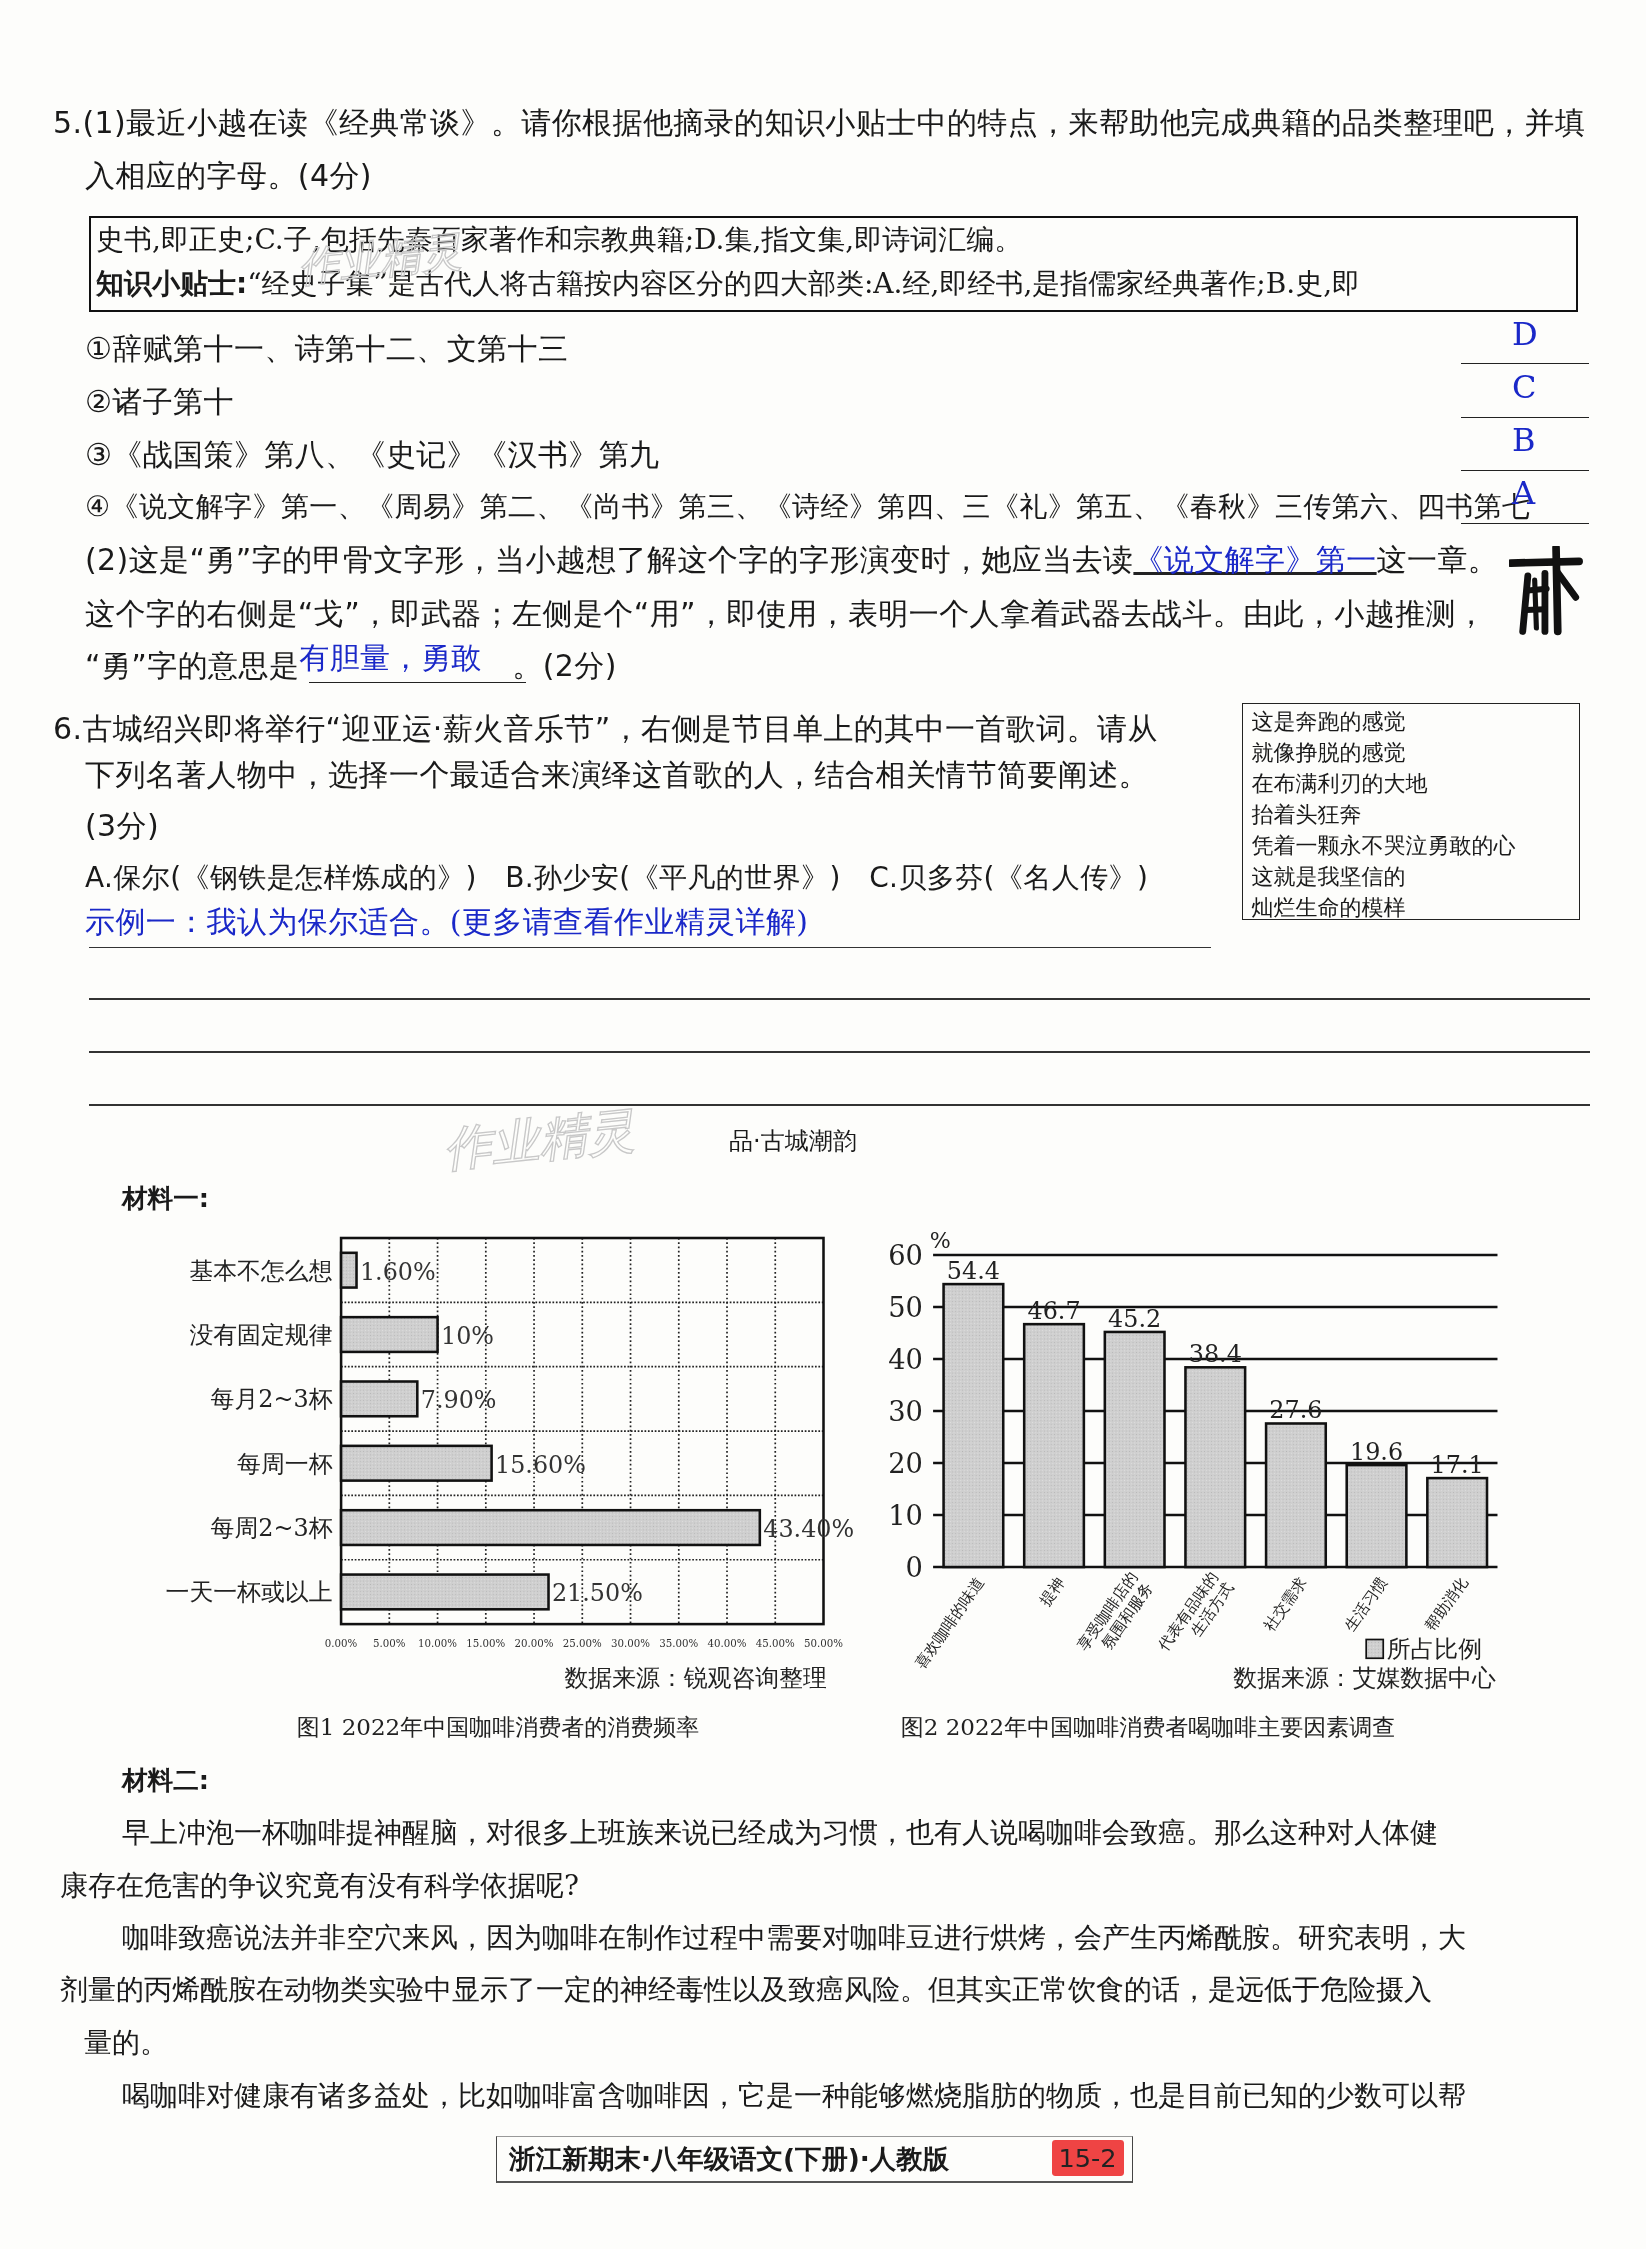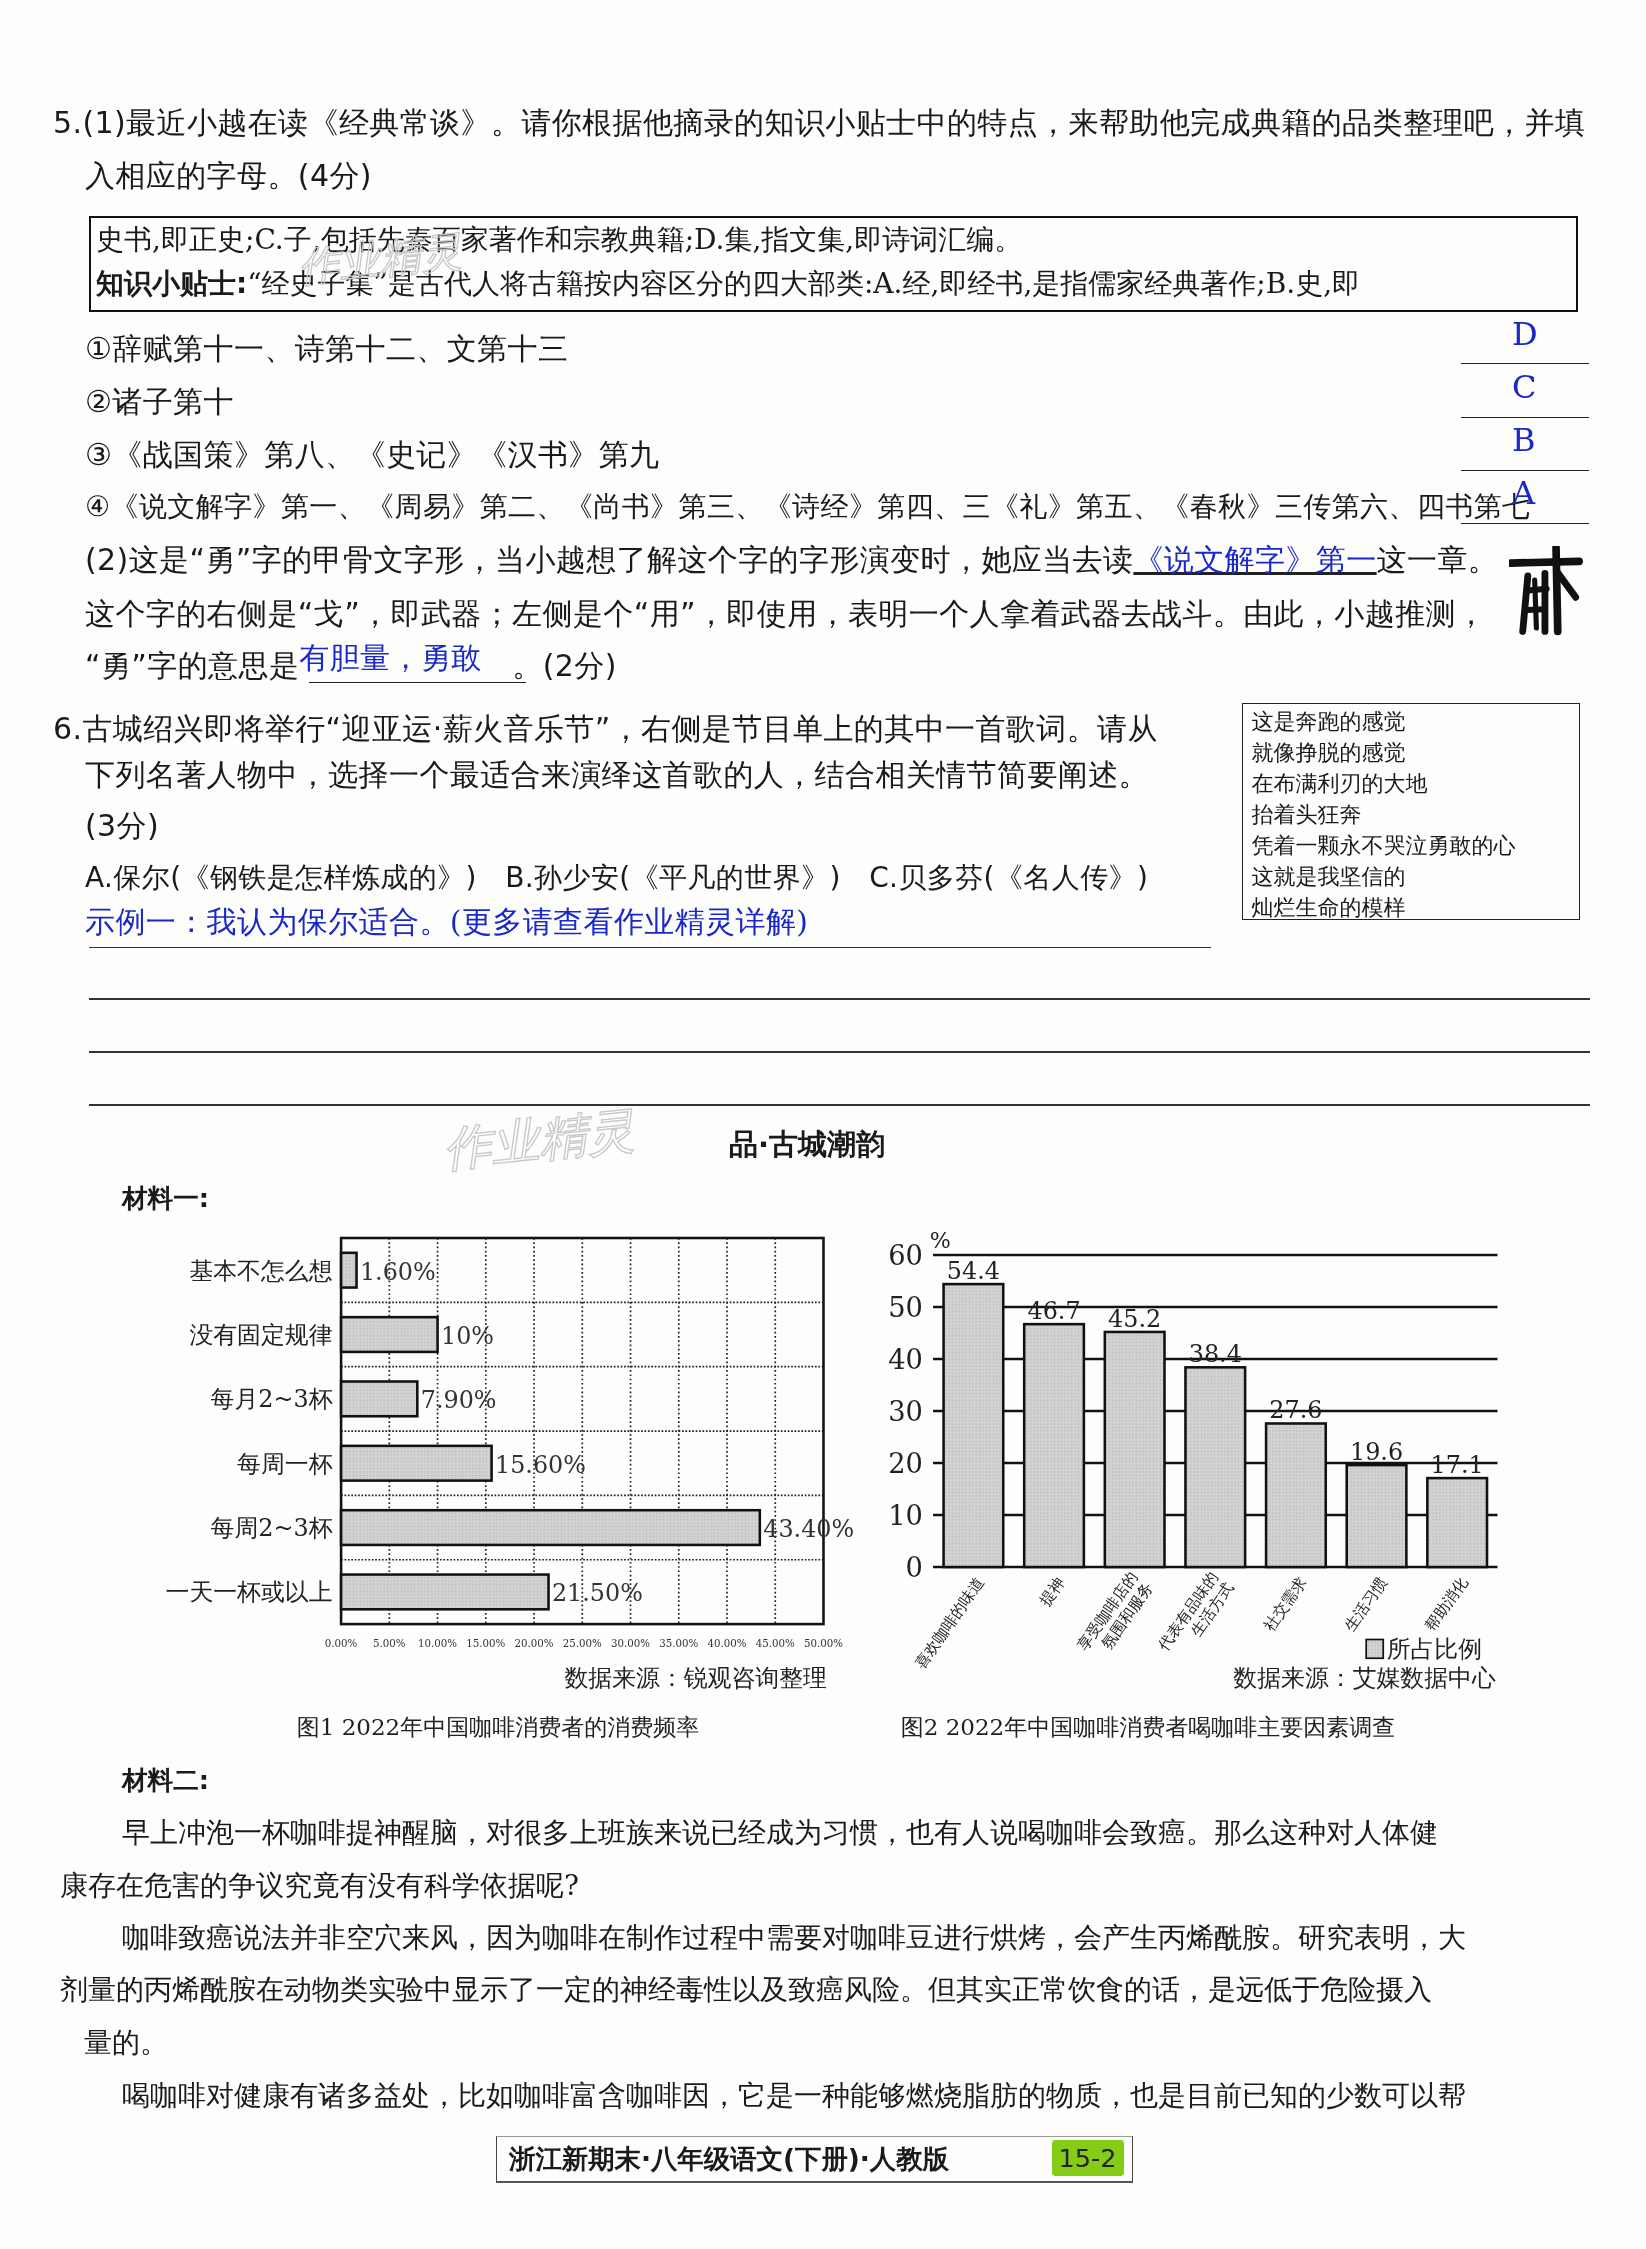--- a/index.html
+++ b/index.html
@@ -10,26 +10,26 @@
   .ans { color:#1a28c8; font-family:"DejaVu Serif", serif; }
   .tipbox { position:absolute; left:89px; top:216px; width:1485px; height:92px; border:2.6px solid #111; }
   .tipbox .line { font-family:"DejaVu Serif", serif; font-size:28px; line-height:44px; padding-left:5.1px; white-space:nowrap; }
   .tipbox b { font-family:"DejaVu Sans", sans-serif; font-weight:bold; }
   .ansline { position:absolute; height:0; border-top:1.7px solid #222; }
   .lyrics { position:absolute; left:1242px; top:703px; width:338px; height:217px; border:1.7px solid #222; padding:1.7px 8.5px; box-sizing:border-box; }
   .lyrics div { font-family:"DejaVu Serif", serif; font-size:22px; line-height:31px; white-space:nowrap; }
   .writeline { position:absolute; height:0; border-top:2.6px solid #333; }
   .watermark { position:absolute; font-family:"DejaVu Sans", sans-serif; font-size:44px; color:transparent;
                -webkit-text-stroke:1.3px #c8c8c8; font-style:italic; transform:rotate(-6deg); }
-  .section-title { font-family:"DejaVu Sans", sans-serif; font-weight:bold; font-size:29px; }
+  .section-title { font-family:"DejaVu Sans", sans-serif; font-weight:normal; font-size:24px; }
   .mat { font-family:"DejaVu Sans", sans-serif; font-weight:bold; font-size:25.6px; }
   .para { font-family:"DejaVu Serif", serif; font-size:28px; line-height:53px; white-space:nowrap; }
   .footer { position:absolute; left:496px; top:2136px; width:635px; height:44px; border-left:1.7px solid #444; border-top:1.7px solid #999; border-right:1.7px solid #444; border-bottom:2.6px solid #555; }
   .footer .ftext { position:absolute; left:12px; top:5.1px; font-family:"DejaVu Sans", sans-serif; font-weight:bold; font-size:26.4px; white-space:nowrap; }
-  .footer .pg { position:absolute; right:8.5px; top:3.4px; width:72px; height:36px; background:#84cc16; border-radius:3.4px;
+  .footer .pg { position:absolute; right:8.5px; top:3.4px; width:72px; height:36px; background:#ef4444; border-radius:3.4px;
                 font-family:"DejaVu Sans", sans-serif; font-size:25.6px; line-height:36px; text-align:center; color:#222; }
   svg text { font-family:"DejaVu Serif", serif; }
 </style>
 </head>
 <body>
 
 <div class="abs q" style="left:53px;top:96px;">5.(1)最近小越在读《经典常谈》。请你根据他摘录的知识小贴士中的特点，来帮助他完成典籍的品类整理吧，并填</div>
 <div class="abs q" style="left:85px;top:149px;">入相应的字母。(4分)</div>
 
 <div class="tipbox">

